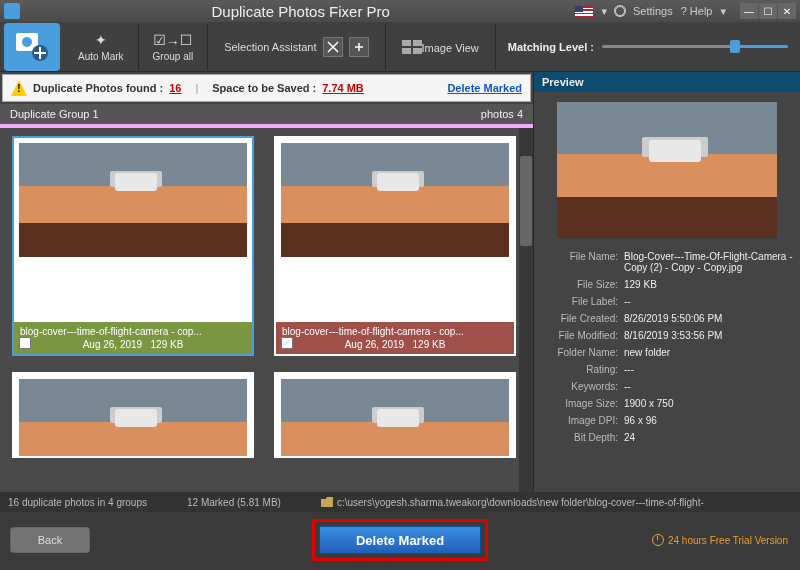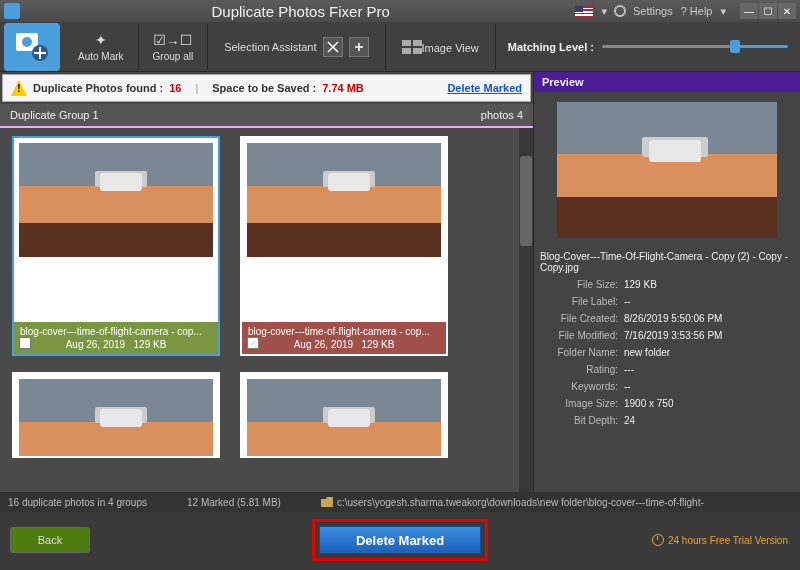--- a/index.html
+++ b/index.html
@@ -23,55 +23,55 @@
 .img-view { display:flex; flex-direction:row; align-items:center; padding:0 16px; height:46px; justify-content:flex-end; color:#ddd; border-right:1px solid #2a2a2a;}
 .img-view .grid-ico { width:20px; height:14px; display:grid; grid-template:1fr 1fr/1fr 1fr; gap:2px; }
 .img-view .grid-ico span { background:#aaa; }
 .match-level { flex:1; display:flex; align-items:center; gap:8px; padding:0 12px; color:#eee; }
 .match-level .track { flex:1; height:3px; background:linear-gradient(90deg,#888 0 70%,#4a9edb 70%); position:relative; border-radius:2px;}
 .match-level .thumb { position:absolute; right:26%; top:-5px; width:10px; height:13px; background:#4a9edb; border-radius:2px; }
 .content { display:flex; height: 420px; }
 .left-panel { width: 534px; display:flex; flex-direction:column; background:#444; border-right:1px solid #2a2a2a;}
 .status-bar { height: 28px; background:#f5f5f5; border:1px solid #aaa; margin:2px; display:flex; align-items:center; padding:0 8px; color:#333; font-size:11px; gap:6px;}
 .status-bar .warn { width:16px; height:16px; background:#ffcc00; clip-path: polygon(50% 0,100% 100%,0 100%); display:flex; align-items:center; justify-content:center; color:#000; font-weight:bold; font-size:10px;}
-.status-bar .red { color:#cc0000; font-weight:bold; }
+.status-bar .red { color:#cc0000; font-weight:bold;text-decoration:underline; }
 .status-bar .link { color:#1155cc; text-decoration:underline; margin-left:auto; cursor:pointer; font-weight:bold;}
-.group-header { height:24px; background:#555; display:flex; align-items:center; padding:0 10px; color:#eee; font-size:11px; border-bottom:2px solid #f0abfc;}
+.group-header { height:24px; background:#555; display:flex; align-items:center; padding:0 10px; color:#eee; font-size:11px; border-bottom:4px solid #f0abfc;}
 .group-header .gname { flex:1; }
 .thumb-area { flex:1; background:#4a4a4a; overflow:hidden; position:relative; padding:8px 12px;}
 .thumb-row { display:flex; gap:20px; margin-bottom:16px;}
-.card { width:208px; background:#fff; border:2px solid transparent; position:relative;}
+.card { width:242px; background:#fff; border:2px solid transparent; position:relative;}
 .card.selected { border-color:#4a9edb; }
 .card .img { width:100%; height:124px; background:linear-gradient(180deg,#7a8896 0 38%,#d98f5e 38% 70%,#5a3020 70%); position:relative; border:5px solid #fff; }
 .card .img::after { content:''; position:absolute; left:42%; top:26%; width:42px; height:18px; background:#e8e8e8; border-radius:3px; box-shadow: -6px -3px 0 -1px #ccc, 6px -3px 0 -1px #ccc; }
 .card .blank { height:60px; background:#fff; }
 .card .caption { padding:4px 6px; font-size:10px; color:#fff; }
 .card .caption.green { background:#7a9640; }
 .card .caption.red { background:#a05048; }
 .card .caption .fn { white-space:nowrap; overflow:hidden; text-overflow:ellipsis; }
 .card .caption .meta { text-align:center; margin-top:2px; }
 .card .chk { position:absolute; left:5px; bottom:5px; width:12px; height:12px; background:#fff; border:1px solid #777; display:flex; align-items:center; justify-content:center; font-size:9px; }
 .row2 .card { height:86px; overflow:hidden; }
 .row2 .card .img { height:124px; }
 .scroll-v { position:absolute; right:0; top:0; width:14px; height:100%; background:#383838; }
 .scroll-v .handle { position:absolute; top:28px; width:12px; left:1px; height:90px; background:#666; border-radius:2px;}
 .right-panel { flex:1; background:#444; display:flex; flex-direction:column; }
-.section-label { background:#4c1d95; color:#eee; font-size:11px; font-weight:bold; padding:4px 8px; }
+.section-label { background:#0c4a6e; color:#eee; font-size:11px; font-weight:bold; padding:4px 8px; }
 .preview-box { padding:10px; display:flex; justify-content:center; }
 .preview-img { width:220px; height:136px; background:linear-gradient(180deg,#7a8896 0 38%,#d98f5e 38% 70%,#5a3020 70%); position:relative; }
 .preview-img::after { content:''; position:absolute; left:42%; top:28%; width:52px; height:22px; background:#e8e8e8; border-radius:3px; box-shadow: -8px -4px 0 -1px #ccc, 8px -4px 0 -1px #ccc;}
 .metadata-table { flex:1; overflow:hidden; }
 .metadata-table .row { display:flex; padding:3px 6px; font-size:10px; }
 .metadata-table .k { width:84px; text-align:right; color:#bbb; padding-right:6px;}
 .metadata-table .v { flex:1; color:#eee; word-break:break-word;}
 .bottom-status { height:20px; background:#333; display:flex; align-items:center; color:#bbb; font-size:10px; padding:0 8px; gap:40px;}
 .bottom-status .path { flex:1; display:flex; align-items:center; gap:4px; overflow:hidden; white-space:nowrap;}
 .bottom-status .folder-ico { width:12px; height:10px; background:#caa658; clip-path: polygon(0 20%,40% 20%,50% 0,100% 0,100% 100%,0 100%);}
 .footer { height:56px; background:#3a3a3a; display:flex; align-items:center; padding:0 10px; position:relative;}
-.back-btn { width:80px; height:26px; background:#4d7c0f; border:1px solid #666; color:#ddd; border-radius:3px; display:flex; align-items:center; justify-content:center; cursor:pointer; font-size:11px;}
+.back-btn { width:80px; height:26px; background:#737373; border:1px solid #666; color:#ddd; border-radius:3px; display:flex; align-items:center; justify-content:center; cursor:pointer; font-size:11px;}
 .delete-wrap { position:absolute; left:50%; transform:translateX(-50%); border:3px solid #e00000; padding:4px;}
 .delete-btn { width:162px; height:28px; background:linear-gradient(#3a8de0,#1e5fb8); color:#fff; font-weight:bold; font-size:13px; border:1px solid #164a8f; display:flex; align-items:center; justify-content:center; cursor:pointer;}
 .trial { position:absolute; right:12px; display:flex; align-items:center; gap:4px; color:#e8a030; font-size:10px;}
 .trial .clock { width:12px; height:12px; border:1.5px solid #e8a030; border-radius:50%; position:relative;}
 .trial .clock::after{ content:''; position:absolute; left:4px; top:1px; width:1px; height:4px; background:#e8a030;}
 .gear { width:10px; height:10px; border:1px solid #ccc; border-radius:50%; box-shadow:0 0 0 1px #ccc;}
 </style>
 </head>
 <body>
 
@@ -190,53 +190,58 @@
     </div>
   </div>
 
   <div class="right-panel">
     <div class="section-label">Preview</div>
     <div class="preview-box">
       <div class="preview-img"></div>
     </div>
     <div class="metadata-table" id="meta-rows">
         <div class="row">
+          <div class="k">File Name:</div>
           <div class="v">Blog-Cover---Time-Of-Flight-Camera - Copy (2) - Copy - Copy.jpg</div>
         </div>
         <div class="row">
           <div class="k">File Size:</div>
           <div class="v">129 KB</div>
         </div>
         <div class="row">
           <div class="k">File Label:</div>
           <div class="v">--</div>
         </div>
         <div class="row">
           <div class="k">File Created:</div>
           <div class="v">8/26/2019 5:50:06 PM</div>
         </div>
         <div class="row">
           <div class="k">File Modified:</div>
-          <div class="v">7/16/2019 3:53:56 PM</div>
+          <div class="v">8/16/2019 3:53:56 PM</div>
         </div>
         <div class="row">
           <div class="k">Folder Name:</div>
           <div class="v">new folder</div>
         </div>
         <div class="row">
           <div class="k">Rating:</div>
           <div class="v">---</div>
         </div>
         <div class="row">
           <div class="k">Keywords:</div>
           <div class="v">--</div>
         </div>
         <div class="row">
           <div class="k">Image Size:</div>
           <div class="v">1900 x 750</div>
+        </div>
+        <div class="row">
+          <div class="k">Image DPI:</div>
+          <div class="v">96 x 96</div>
         </div>
         <div class="row">
           <div class="k">Bit Depth:</div>
           <div class="v">24</div>
         </div>
       </div>
   </div>
 </div>
 
 <div class="bottom-status">

